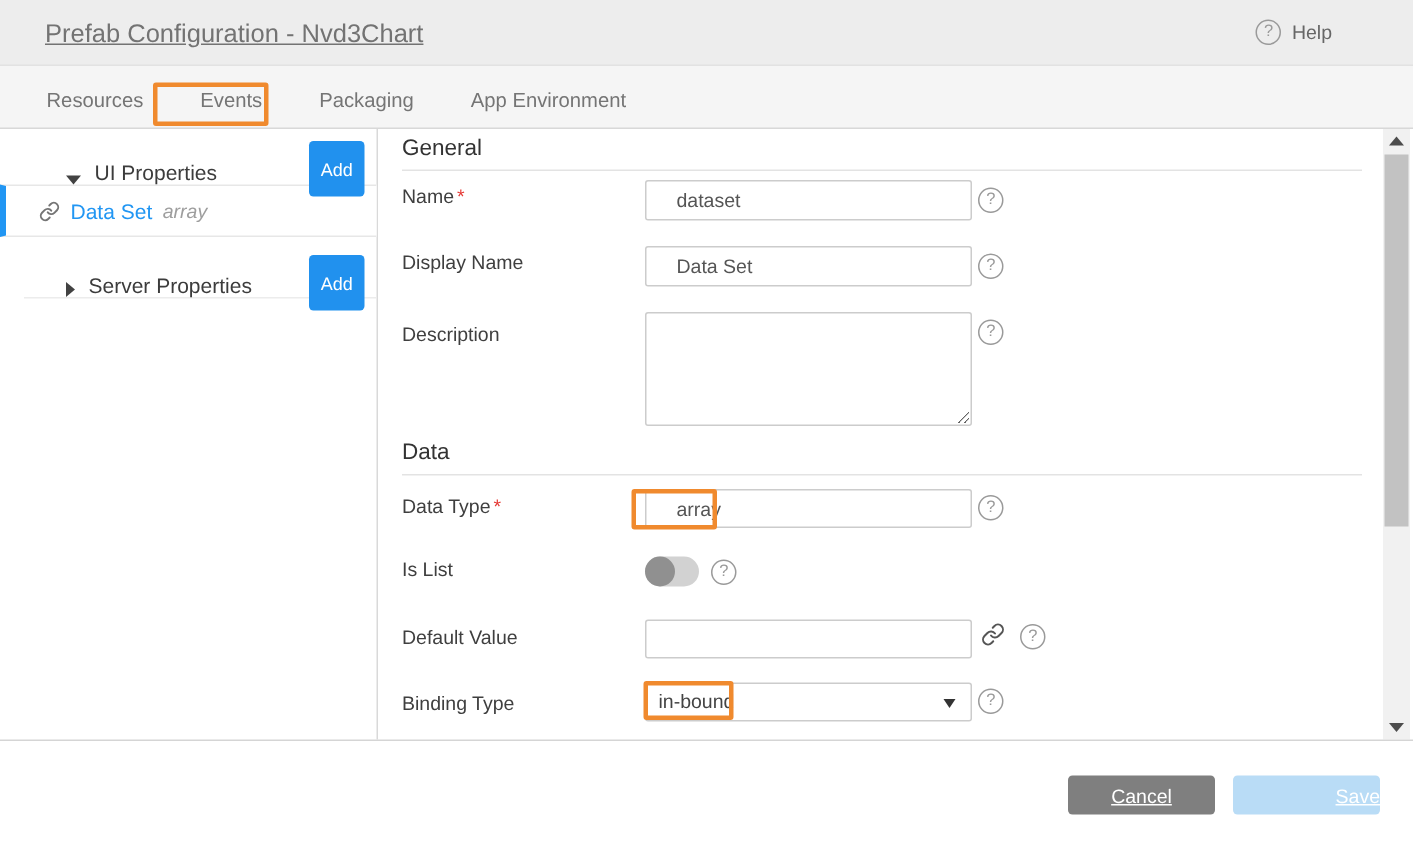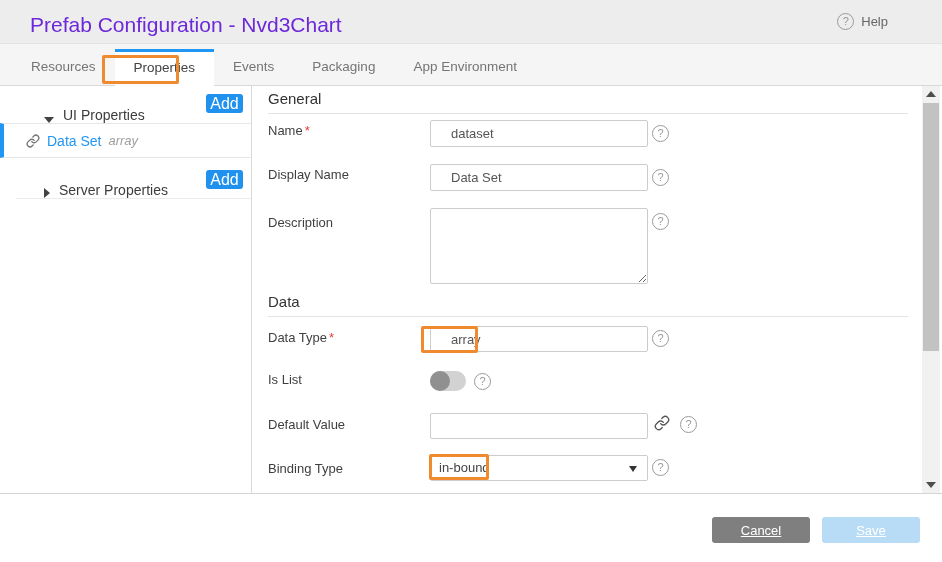--- a/index.html
+++ b/index.html
@@ -1,39 +1,39 @@
 <!DOCTYPE html>
 <html><head>
 <meta charset="utf-8">
 <style>
   * { margin:0; padding:0; box-sizing:border-box; }
   html,body { width:942px; height:562px; background:#fff; font-family:"Liberation Sans", sans-serif; }
   .window { position:relative; width:942px; height:562px; background:#fff; overflow:hidden; }
 
   
   .titlebar { position:absolute; top:0; left:0; right:0; height:44px; background:#ededed; border-bottom:1px solid #e2e2e2; }
-  .title { position:absolute; left:30px; top:13px; font-size:21px; color:#6d28d9; }
+  .title { position:absolute; left:30px; top:13px; font-size:17px; color:#737373;text-decoration:underline; }
   .help { position:absolute; right:54px; top:13px; display:flex; align-items:center; gap:7px; color:#666; font-size:13px; cursor:pointer; }
 
   
   .qicon { display:inline-block; width:17px; height:17px; border:1.4px solid #9a9a9a; border-radius:50%; color:#9a9a9a; font-size:11px; line-height:14px; text-align:center; flex:0 0 auto; }
   .qicon::after { content:"?"; }
 
   
   .tabbar { position:absolute; top:44px; left:0; right:0; height:42px; background:#f5f5f5; border-bottom:1px solid #d8d8d8; display:flex; align-items:flex-end; padding-left:12px; }
   .tab { height:36px; line-height:36px; padding:0 19px; font-size:13.5px; color:#757575; cursor:pointer; white-space:nowrap; }
   .tab.active { background:#fff; border-top:3px solid #2196f3; line-height:32px; color:#424242; margin-bottom:-1px; height:37px; }
 
   
   .sidebar { position:absolute; top:86px; left:0; width:252px; height:407px; background:#fff; border-right:1px solid #d9d9d9; }
   .group-header { position:relative; height:37px; display:flex; align-items:flex-end; padding-left:28px; cursor:pointer;margin-left:16px; }
   .group-header .label { font-size:14px; color:#3c3c3c; margin-left:9px; }
   .caret-down { width:0; height:0; border-left:5px solid transparent; border-right:5px solid transparent; border-top:6px solid #424242; }
   .caret-right { width:0; height:0; border-top:5px solid transparent; border-bottom:5px solid transparent; border-left:6px solid #424242; }
-  .add-btn { position:absolute; right:8px; top:8px; width:37px; height:19px; background:#2191ee; color:#fff; font-size:16px; border:none; border-radius:3px; cursor:pointer; }
+  .add-btn { position:absolute; right:8px; top:8px; width:37px; height:37px; background:#2191ee; color:#fff; font-size:12px; border:none; border-radius:3px; cursor:pointer; }
   .side-item { height:35px; border-top:1px solid #e7e7e7; border-bottom:1px solid #e7e7e7; border-left:4px solid #2196f3; display:flex; align-items:center; padding-left:22px; gap:7px; cursor:pointer; background:#fff; }
   .side-item .item-label { font-size:14px; color:#2196f3; }
   .side-item .item-type { font-size:13px; color:#9e9e9e; font-style:italic; }
   .group2 { margin-top:4px; }
   .group2 .group-header { border-bottom:1px solid #ececec; }
   .link-svg { width:14px; height:14px; stroke:#757575; fill:none; stroke-width:2.2; stroke-linecap:round; stroke-linejoin:round; }
 
   
   .main { position:absolute; top:86px; left:253px; width:669px; height:407px; background:#fff; }
   .section-title { position:absolute; left:15px; width:640px; font-size:15px; color:#333; padding-bottom:6px; border-bottom:1px solid #e3e3e3; }
@@ -57,21 +57,21 @@
   .scrollbar { position:absolute; left:922px; top:86px; width:18px; height:407px; background:#f1f1f1; }
   .sb-up { position:absolute; top:5px; left:4px; width:0; height:0; border-left:5px solid transparent; border-right:5px solid transparent; border-bottom:6px solid #4d4d4d; }
   .sb-down { position:absolute; bottom:5px; left:4px; width:0; height:0; border-left:5px solid transparent; border-right:5px solid transparent; border-top:6px solid #4d4d4d; }
   .sb-thumb { position:absolute; top:17px; left:1px; width:16px; height:248px; background:#c2c2c2; }
 
   
   .panel-divider { position:absolute; top:493px; left:0; width:942px; border-top:1px solid #d5d5d5; }
   .footer { position:absolute; top:494px; left:0; right:0; height:68px; background:#fff; }
   .btn { position:absolute; top:23px; width:98px; height:26px; border:none; border-radius:3px; font-size:13px; color:#fff; font-family:"Liberation Sans", sans-serif; cursor:pointer;text-decoration:underline; }
   .btn-cancel { left:712px; background:#7f7f7f; }
-  .btn-save { left:822px; background:#b9dcf6; cursor:default; }
+  .btn-save { left:822px; background:#b9dcf6; cursor:default;text-align:right; }
 
   
   .anno { position:absolute; border:3px solid #f08a2e; border-radius:2px; pointer-events:none; }
   .anno-tab { left:102px; top:55px; width:77px; height:29px; }
   .anno-datatype { left:421px; top:326px; width:57px; height:27px; }
   .anno-binding { left:429px; top:454px; width:60px; height:26px; }
 </style>
 </head>
 <body>
 
@@ -80,21 +80,20 @@
   <div class="titlebar">
     <div class="title">Prefab Configuration - Nvd3Chart</div>
     <div class="help">
       <span class="qicon"></span>
       <span>Help</span>
     </div>
   </div>
 
   <div class="tabbar">
     <div class="tab">Resources</div>
-    <div class="tab active">Properties</div>
     <div class="tab">Events</div>
     <div class="tab">Packaging</div>
     <div class="tab">App Environment</div>
   </div>
 
   <div class="sidebar">
     <div class="group-header">
       <span class="caret-down"></span>
       <span class="label">UI Properties</span>
       <button class="add-btn">Add</button>

